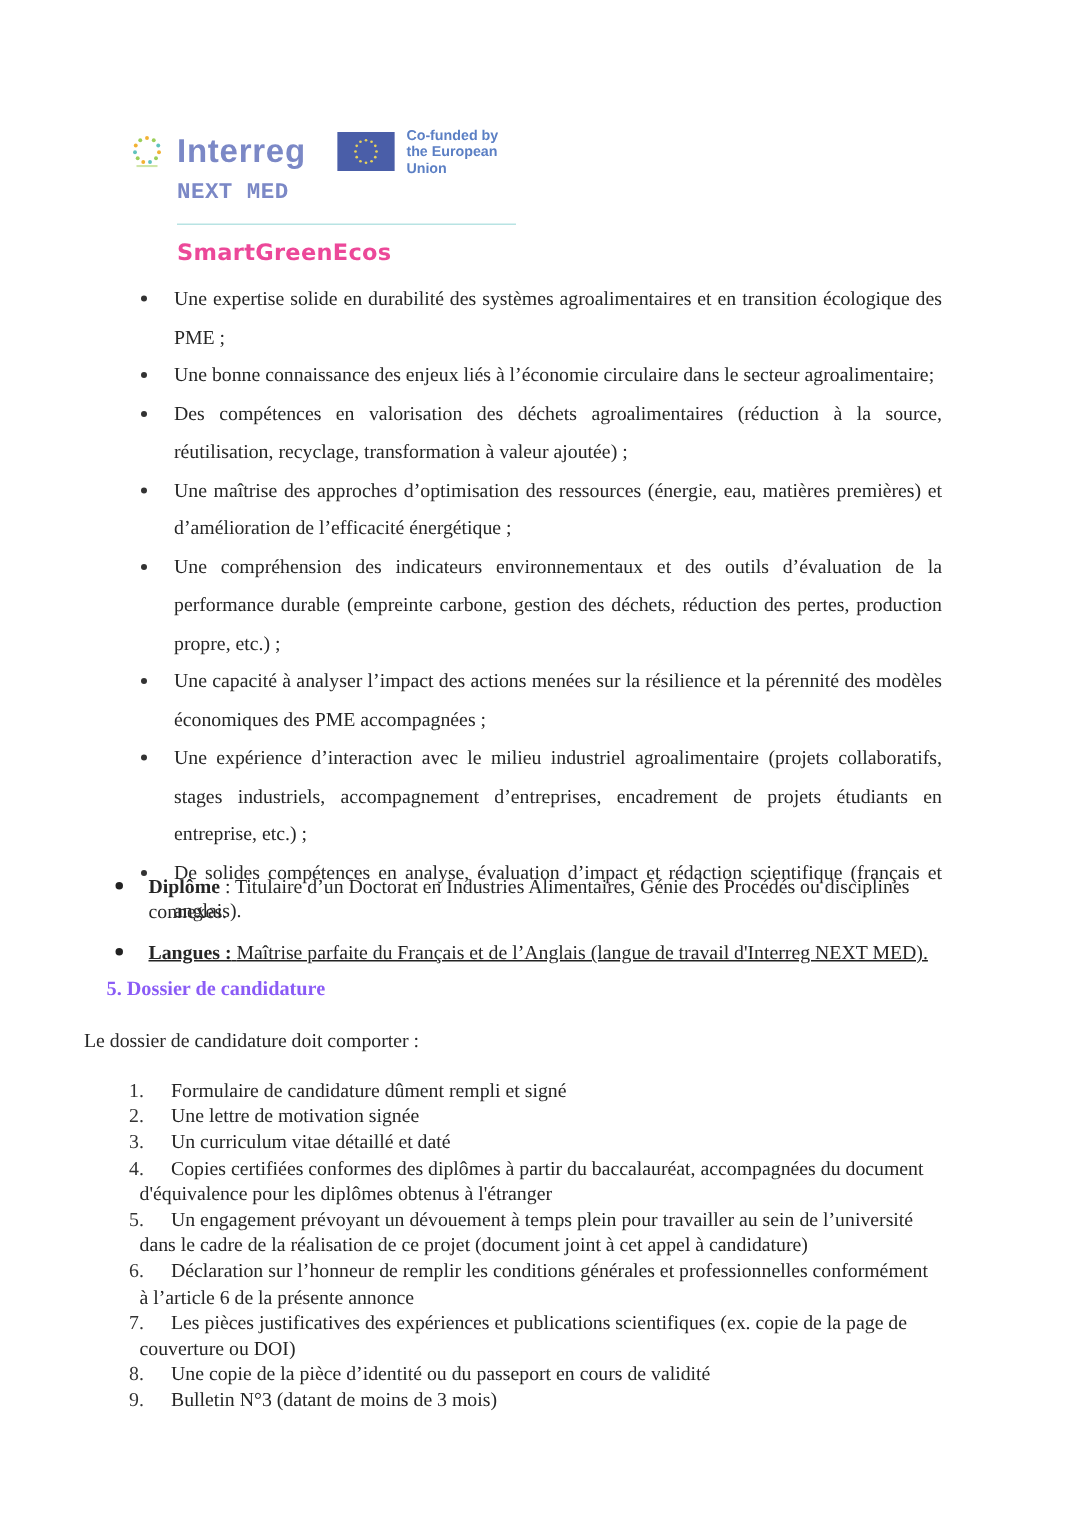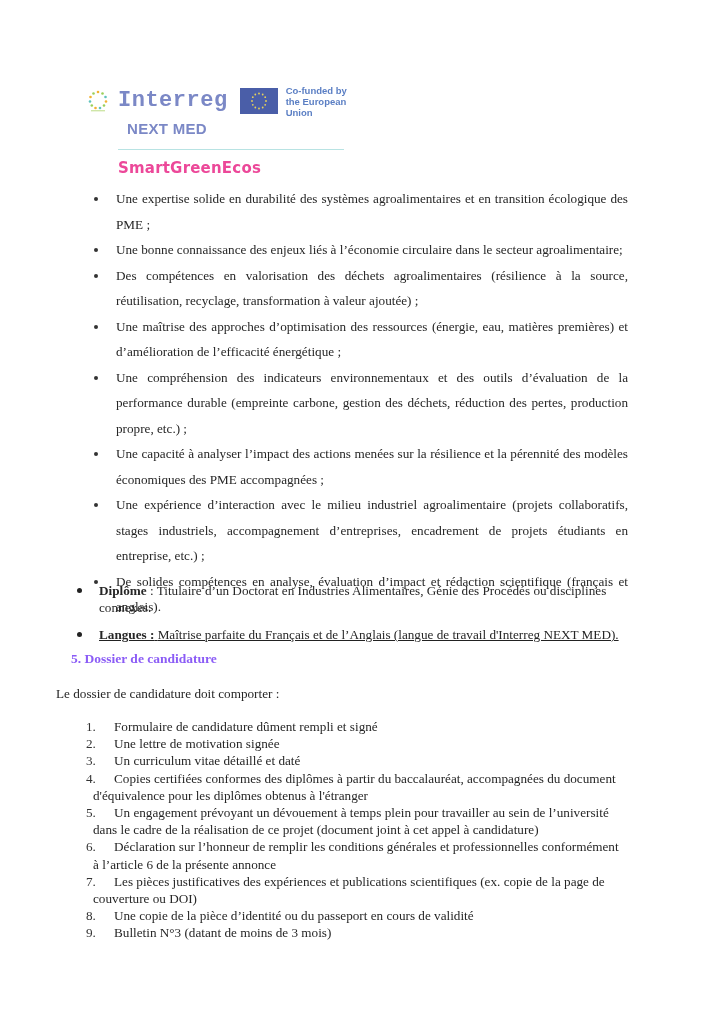--- a/index.html
+++ b/index.html
@@ -8,29 +8,29 @@
     font-family: "Liberation Serif", serif; color: #222;
   }
   .page { position: absolute; left: 0; top: 0; width: 724px; height: 1024px; }
 
   
   .logo-wrap { position: absolute; left: 88px; top: 84px; width: 260px; }
   .logo-row { display: flex; align-items: center; height: 34px; }
   .interreg-emblem { width: 20px; height: 22px; margin-right: 10px; position: relative; }
   .interreg-emblem svg { width: 20px; height: 22px; display: block; }
   .interreg-word {
-    font-family: Liberation Mono, monospace; font-weight: bold; font-size: 22px;
-    color: #7b88c6; letter-spacing: 0.5px; margin-right: 12px; line-height: 1;
+    font-family: Liberation Sans, sans-serif; font-weight: bold; font-size: 22px;
+    color: #7b88c6; letter-spacing: 0.5px; margin-right: 21px; line-height: 1;
   }
   .eu-flag { width: 38px; height: 26px; background: #4a5ea8; position: relative; margin-right: 8px; }
   .eu-flag svg { width: 38px; height: 26px; display: block; }
   .cofunded { font-family: "Liberation Sans", sans-serif; font-weight: bold; font-size: 9.5px; color: #5b7fc4; line-height: 11px; }
   .nextmed {
-    font-family: Liberation Sans, sans-serif; font-weight: bold; font-size: 15px; color: #7b88c6;
-    margin-left: 39px; margin-top: 2px; letter-spacing: 0.3px;
+    font-family: Liberation Mono, monospace; font-weight: bold; font-size: 15px; color: #7b88c6;
+    margin-left: 30px; margin-top: 2px; letter-spacing: 0.3px;
   }
   .logo-rule { height: 1px; background: #b8e3e3; margin-left: 30px; width: 226px; margin-top: 12px; }
   .smartgreen {
     font-family: "DejaVu Sans", sans-serif; font-size: 15px; color: #ec4899;
     margin-left: 30px; margin-top: 9px; letter-spacing: 0.2px; font-weight: bold;
   }
 
   
   .text { font-size: 13.2px; line-height: 25.5px; color: #262626; }
   .sub-bullets { position: absolute; left: 90px; top: 186px; width: 538px; margin: 0; padding: 0; list-style: none; }
@@ -105,21 +105,21 @@
       </div>
     </div>
     <div class="nextmed">NEXT MED</div>
     <div class="logo-rule"></div>
     <div class="smartgreen">SmartGreenEcos</div>
   </div>
 
   <ul class="sub-bullets text">
     <li><span class="dot"></span><span>Une expertise solide en durabilité des systèmes agroalimentaires et en transition écologique des PME ;</span></li>
     <li><span class="dot"></span><span>Une bonne connaissance des enjeux liés à l’économie circulaire dans le secteur agroalimentaire;</span></li>
-    <li><span class="dot"></span><span>Des compétences en valorisation des déchets agroalimentaires (résilience à la source, réutilisation, recyclage, transformation à valeur ajoutée) ;</span></li>
+    <li><span class="dot"></span><span>Des compétences en valorisation des déchets agroalimentaires (réduction à la source, réutilisation, recyclage, transformation à valeur ajoutée) ;</span></li>
     <li><span class="dot"></span><span>Une maîtrise des approches d’optimisation des ressources (énergie, eau, matières premières) et d’amélioration de l’efficacité énergétique ;</span></li>
     <li><span class="dot"></span><span>Une compréhension des indicateurs environnementaux et des outils d’évaluation de la performance durable (empreinte carbone, gestion des déchets, réduction des pertes, production propre, etc.) ;</span></li>
     <li><span class="dot"></span><span>Une capacité à analyser l’impact des actions menées sur la résilience et la pérennité des modèles économiques des PME accompagnées ;</span></li>
     <li><span class="dot"></span><span>Une expérience d’interaction avec le milieu industriel agroalimentaire (projets collaboratifs, stages industriels, accompagnement d’entreprises, encadrement de projets étudiants en entreprise, etc.) ;</span></li>
     <li><span class="dot"></span><span>De solides compétences en analyse, évaluation d’impact et rédaction scientifique (français et anglais).</span></li>
   </ul>
 
   <ul class="main-bullets b1">
     <li><span class="dot"></span><span class="bold">Diplôme</span><span> : </span><span>Titulaire d’un Doctorat en Industries Alimentaires, Génie des Procédés ou disciplines connexes.</span></li>
   </ul>

